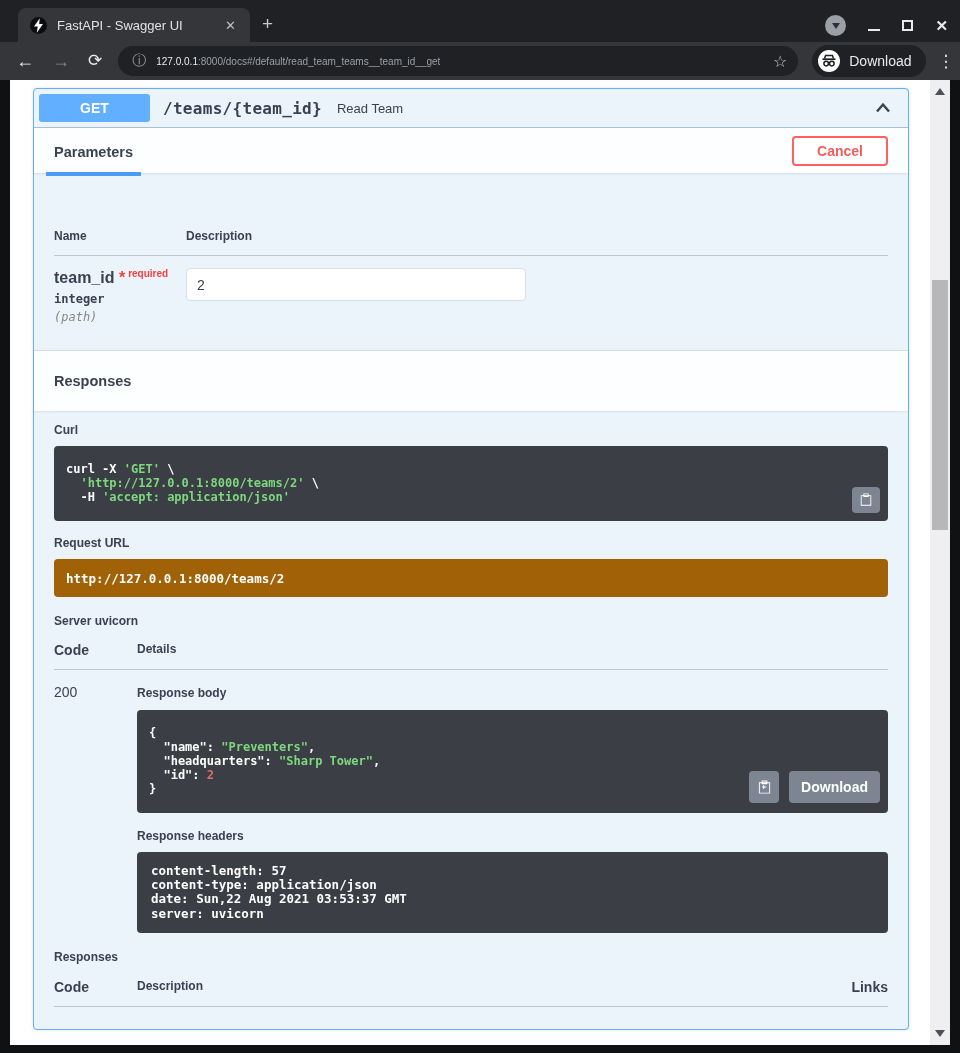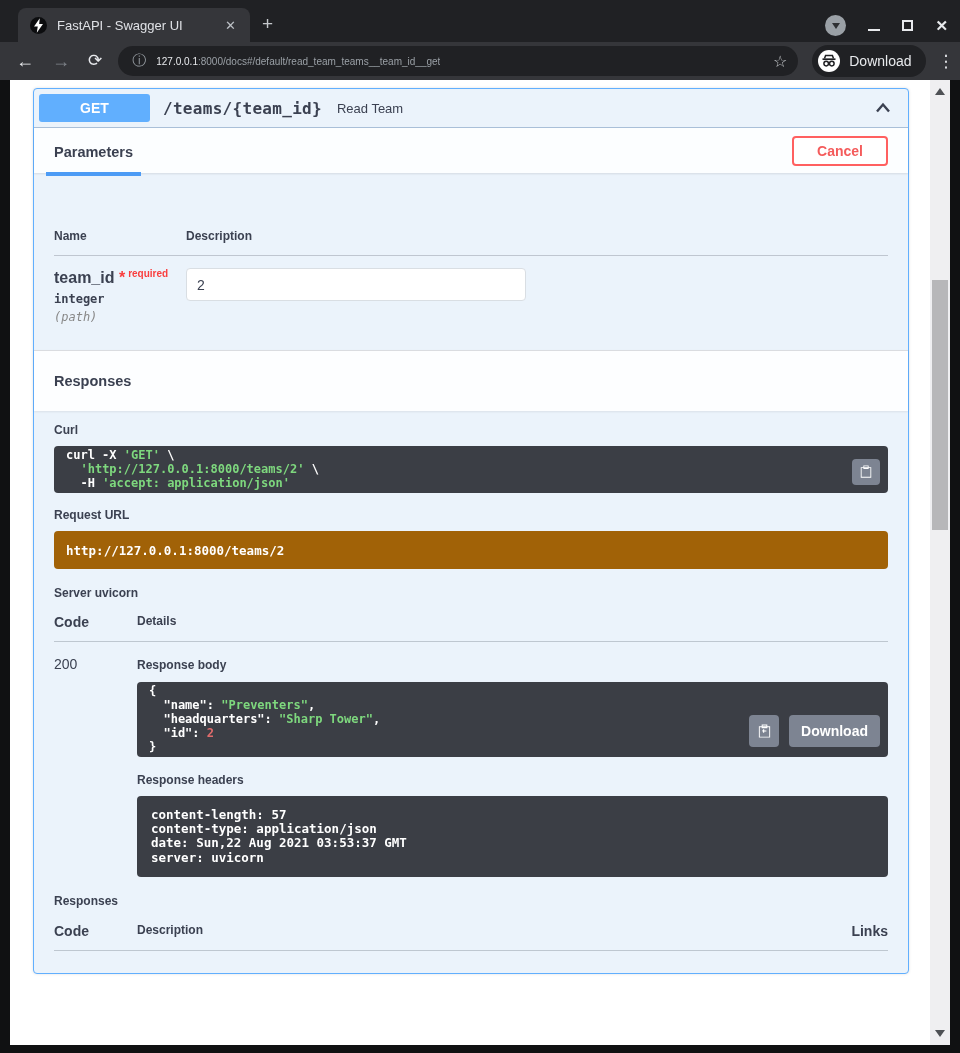--- a/index.html
+++ b/index.html
@@ -89,21 +89,21 @@
                  border:none; border-radius:4px 0 0 4px; }
   .btn-clear { flex:1; height:30px; background:#fff; color:#3b4151; font-weight:bold; font-size:14px;
                border:2px solid #7a7f87; border-radius:0 4px 4px 0; }
 
   .responses-header { background:rgba(255,255,255,.9); border-top:1px solid rgba(59,65,81,.18);
                       padding:21px 20px; box-shadow:0 1px 2px rgba(0,0,0,.08); }
   .responses-title { font-size:14.5px; font-weight:bold; color:#3b4151; }
 
   .responses-inner { padding:12px 20px 10px 20px; }
   .small-label { font-size:12px; font-weight:bold; color:#3b4151; }
-  .codeblock { background:#3b3e45; border-radius:4px; padding:2px 12px; position:relative; margin-top:9px; }
+  .codeblock { background:#3b3e45; border-radius:4px; padding:16px 12px; position:relative; margin-top:9px; }
   .code-line { font-family:"DejaVu Sans Mono","Liberation Mono",monospace; font-size:12px; line-height:14.2px;
                font-weight:bold; white-space:pre; color:#fff; }
   .tok-p { color:#ffffff; } .tok-s { color:#7ed87e; } .tok-n { color:#e06c6c; }
   .copy-btn { position:absolute; right:8px; bottom:8px; width:28px; height:26px; background:#7d8492;
               border:none; border-radius:4px; display:flex; align-items:center; justify-content:center; }
 
   .req-url-block { background:#a16207; border-radius:4px; padding:10px 12px; margin-top:9px; }
   .req-url-text { font-family:"DejaVu Sans Mono","Liberation Mono",monospace; font-size:12.5px;
                   font-weight:bold; color:#fff; }
 

